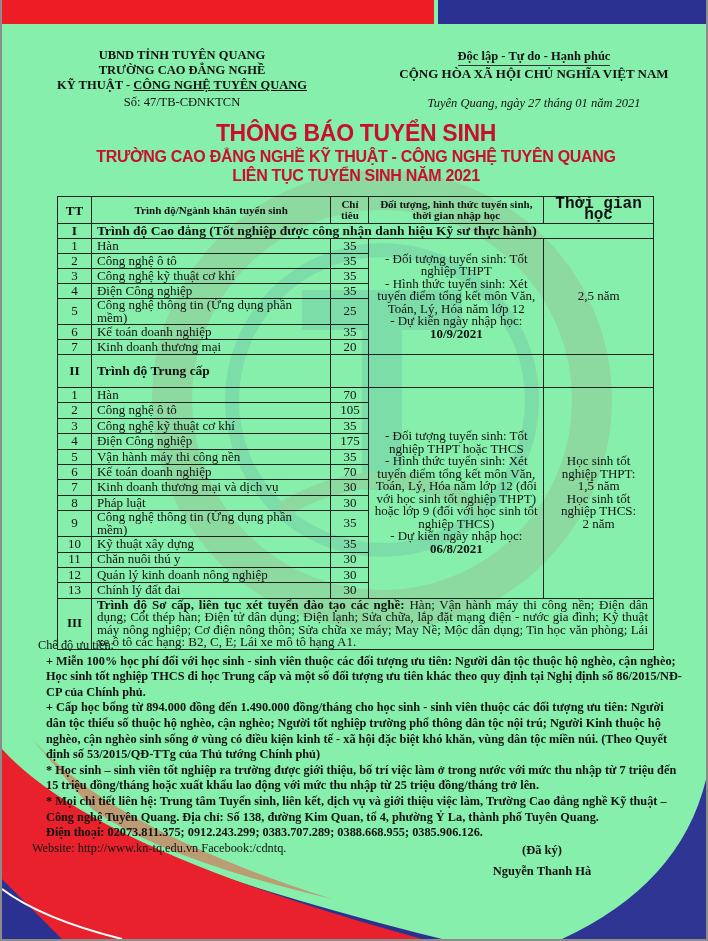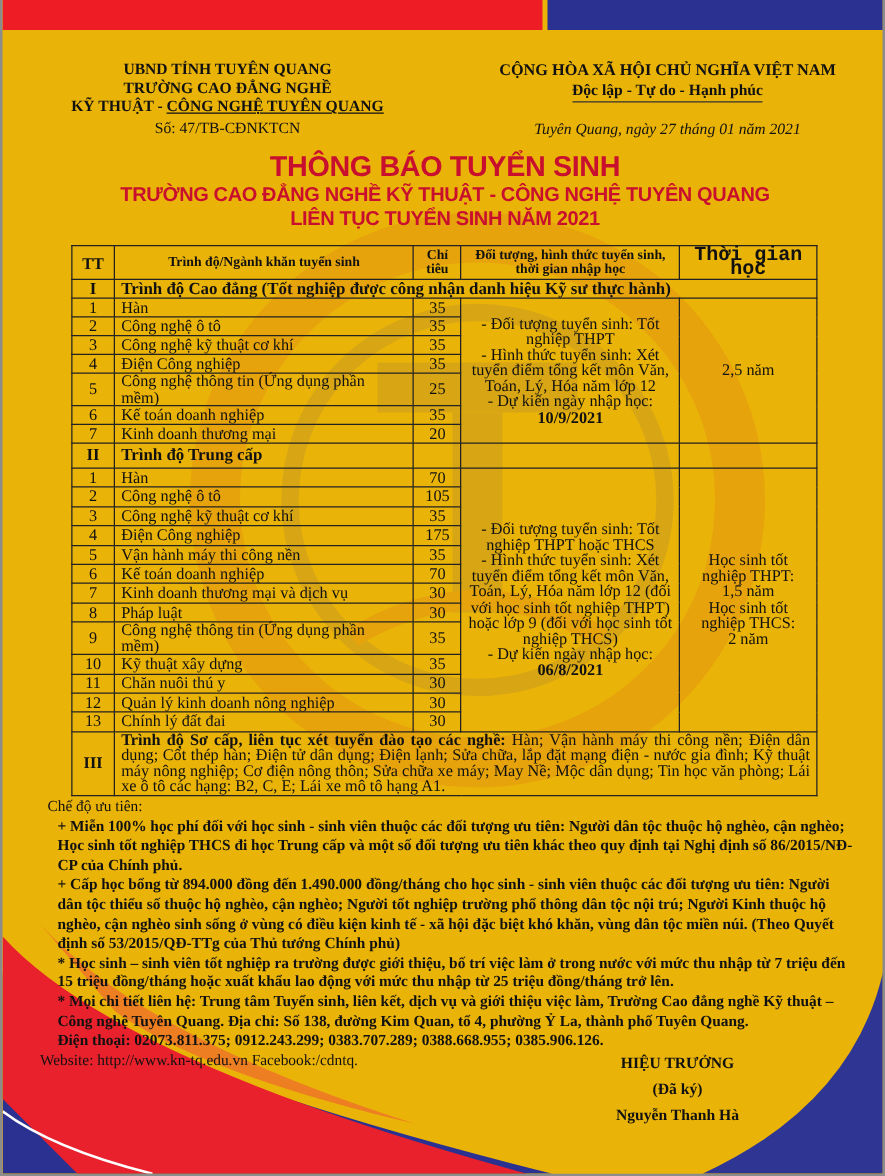--- a/index.html
+++ b/index.html
@@ -1,19 +1,19 @@
 <!DOCTYPE html>
 <html><head>
 <meta charset="utf-8">
 <style>
   * { box-sizing: border-box; margin: 0; padding: 0; }
   html, body { width: 708px; height: 941px; overflow: hidden; background: #ffffff; }
   body { position: relative; font-family: "Liberation Serif", serif; color: #111; }
 
-  .frame { position: absolute; left: 0; top: 0; width: 708px; height: 941px; border: 2px solid #8c8c8c; border-top: none; overflow: hidden; background: #eab308; }
+  .frame { position: absolute; left: 0; top: 0; width: 708px; height: 941px; border: 2px solid #8c8c8c; border-top: none; overflow: hidden; background: #86efac; }
 
   .top-bar-red { position: absolute; left: 0; top: 0; width: 432px; height: 24px; background: #ee1c25; }
   .top-bar-blue { position: absolute; left: 436px; top: 0; width: 272px; height: 24px; background: #2b3190; }
 
   .bottom-deco { position: absolute; left: 0; bottom: 0; width: 708px; height: 200px; pointer-events: none; }
 
   .watermark { position: absolute; left: 150px; top: 150px; width: 460px; height: 500px; pointer-events: none; opacity: 0.09; }
 
   .header { position: absolute; top: 48px; left: 0; width: 708px; height: 70px; }
   .hdr-left { position: absolute; left: 50px; width: 260px; text-align: center; font-size: 12.5px; line-height: 15px; font-weight: bold; }
@@ -77,22 +77,22 @@
   </svg>
 
   <div class="header">
     <div class="hdr-left">
       <div>UBND TỈNH TUYÊN QUANG</div>
       <div>TRƯỜNG CAO ĐẲNG NGHỀ</div>
       <div><span>KỸ THUẬT - </span><span class="ul">CÔNG NGHỆ TUYÊN QUANG</span></div>
       <div class="num">Số: 47/TB-CĐNKTCN</div>
     </div>
     <div class="hdr-right">
+      <div><span class="motto">Độc lập - Tự do - Hạnh phúc</span></div>
       <div>CỘNG HÒA XÃ HỘI CHỦ NGHĨA VIỆT NAM</div>
-      <div><span class="motto">Độc lập - Tự do - Hạnh phúc</span></div>
       <div class="date">Tuyên Quang, ngày 27 tháng 01 năm 2021</div>
     </div>
   </div>
 
   <div class="title">
     <div class="t1">THÔNG BÁO TUYỂN SINH</div>
     <div class="t2">TRƯỜNG CAO ĐẲNG NGHỀ KỸ THUẬT - CÔNG NGHỆ TUYÊN QUANG</div>
     <div class="t3">LIÊN TỤC TUYỂN SINH NĂM 2021</div>
   </div>
 
@@ -148,21 +148,21 @@
         <td class="tt">6</td>
         <td class="name">Kế toán doanh nghiệp</td>
         <td class="quota">35</td>
       </tr>
       <tr style="height:15px">
         <td class="tt">7</td>
         <td class="name">Kinh doanh thương mại</td>
         <td class="quota">20</td>
       </tr>
 
-      <tr class="section" style="height:20px">
+      <tr class="section" style="height:33px">
         <td class="sec-tt">II</td>
         <td class="name">Trình độ Trung cấp</td>
         <td class="quota"></td>
         <td class="info"></td>
         <td class="time"></td>
       </tr>
       <tr style="height:15.4px">
         <td class="tt">1</td>
         <td class="name">Hàn</td>
         <td class="quota">70</td>
@@ -251,18 +251,17 @@
     <p class="ind2">Chế độ ưu tiên:</p>
     <p class="ind">+ Miễn 100% học phí đối với học sinh - sinh viên thuộc các đối tượng ưu tiên: Người dân tộc thuộc hộ nghèo, cận nghèo; Học sinh tốt nghiệp THCS đi học Trung cấp và một số đối tượng ưu tiên khác theo quy định tại Nghị định số 86/2015/NĐ-CP của Chính phủ.</p>
     <p class="ind">+ Cấp học bổng từ 894.000 đồng đến 1.490.000 đồng/tháng cho học sinh - sinh viên thuộc các đối tượng ưu tiên: Người dân tộc thiểu số thuộc hộ nghèo, cận nghèo; Người tốt nghiệp trường phổ thông dân tộc nội trú; Người Kinh thuộc hộ nghèo, cận nghèo sinh sống ở vùng có điều kiện kinh tế - xã hội đặc biệt khó khăn, vùng dân tộc miền núi. (Theo Quyết định số 53/2015/QĐ-TTg của Thủ tướng Chính phủ)</p>
     <p class="ind">* Học sinh – sinh viên tốt nghiệp ra trường được giới thiệu, bố trí việc làm ở trong nước với mức thu nhập từ 7 triệu đến 15 triệu đồng/tháng hoặc xuất khẩu lao động với mức thu nhập từ 25 triệu đồng/tháng trở lên.</p>
     <p class="ind">* Mọi chi tiết liên hệ: Trung tâm Tuyển sinh, liên kết, dịch vụ và giới thiệu việc làm, Trường Cao đẳng nghề Kỹ thuật – Công nghệ Tuyên Quang. Địa chỉ: Số 138, đường Kim Quan, tổ 4, phường Ỷ La, thành phố Tuyên Quang.</p>
     <p class="ind">Điện thoại: 02073.811.375; 0912.243.299; 0383.707.289; 0388.668.955; 0385.906.126.</p>
     <p><span>Website: </span><span>http://www.kn-tq.edu.vn</span><span> Facebook:</span><span>/cdntq.</span></p>
   </div>
 
   <div class="sign">
-    <div>HIỆU TRƯỞNG</div>
     <div>(Đã ký)</div>
     <div>Nguyễn Thanh Hà</div>
   </div>
 
 </div>
 
 </body></html>

